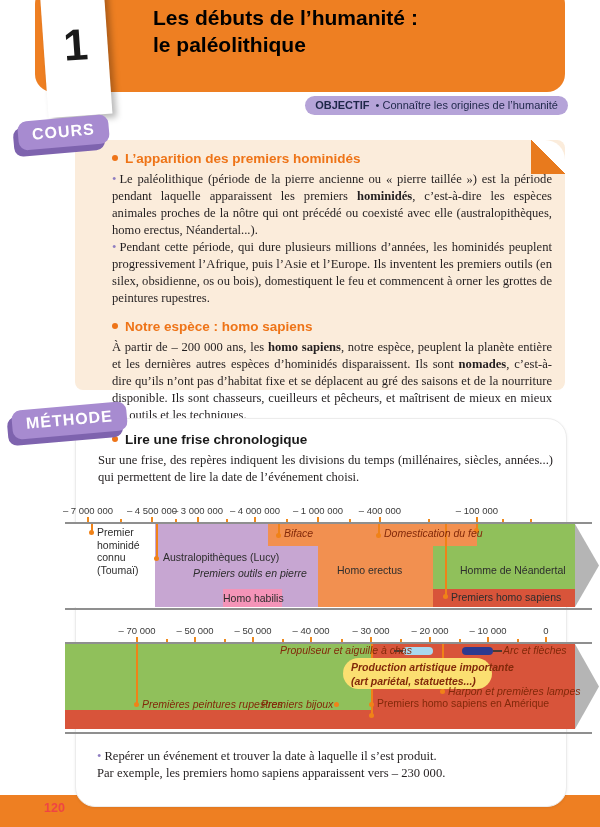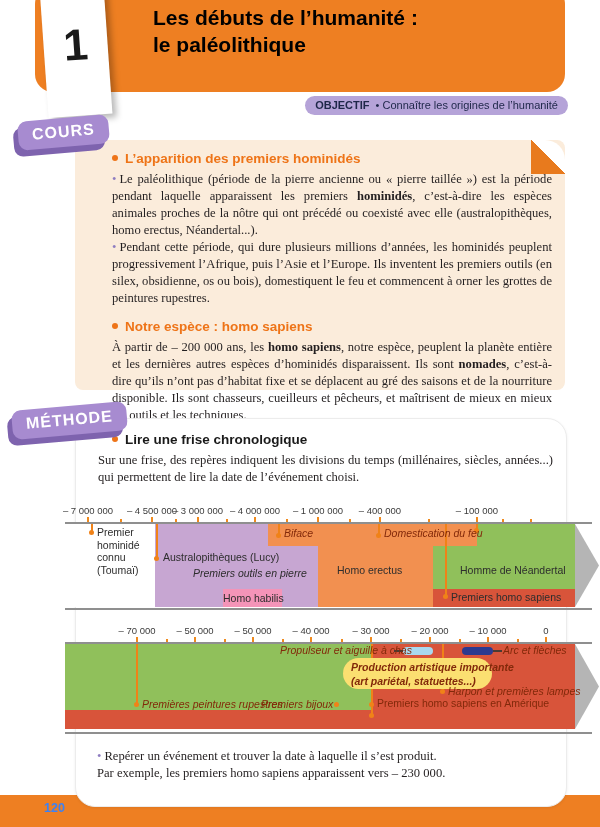--- a/index.html
+++ b/index.html
@@ -56,21 +56,21 @@
   .lbl{position:absolute;font-size:10.5px;color:#2d2d2d;white-space:nowrap;line-height:12.5px;}
   .it{font-style:italic;}
   .mar{color:#82290a;font-style:italic;}
   .marn{color:#82290a;}
   .wrap{white-space:normal;}
   .ylw{position:absolute;background:#fbdf71;border-radius:16px;}
   .caps{position:absolute;height:8px;border-radius:4px;}
   .conn{position:absolute;height:1.5px;background:#4a3b33;}
   
   .footer{position:absolute;left:0;top:795px;width:600px;height:32px;background:#ee7f22;z-index:0;}
-  .pagenum{position:absolute;left:44px;top:801px;font-size:12.5px;font-weight:bold;color:#3b82f6;z-index:1;}
+  .pagenum{position:absolute;left:44px;top:801px;font-size:12.5px;font-weight:bold;color:#ef4444;z-index:1;}
 </style>
 </head>
 <body>
 
 <div class="page">
 
   <div class="footer"></div>
   <div class="pagenum">120</div>
 
   <div class="header-band">

